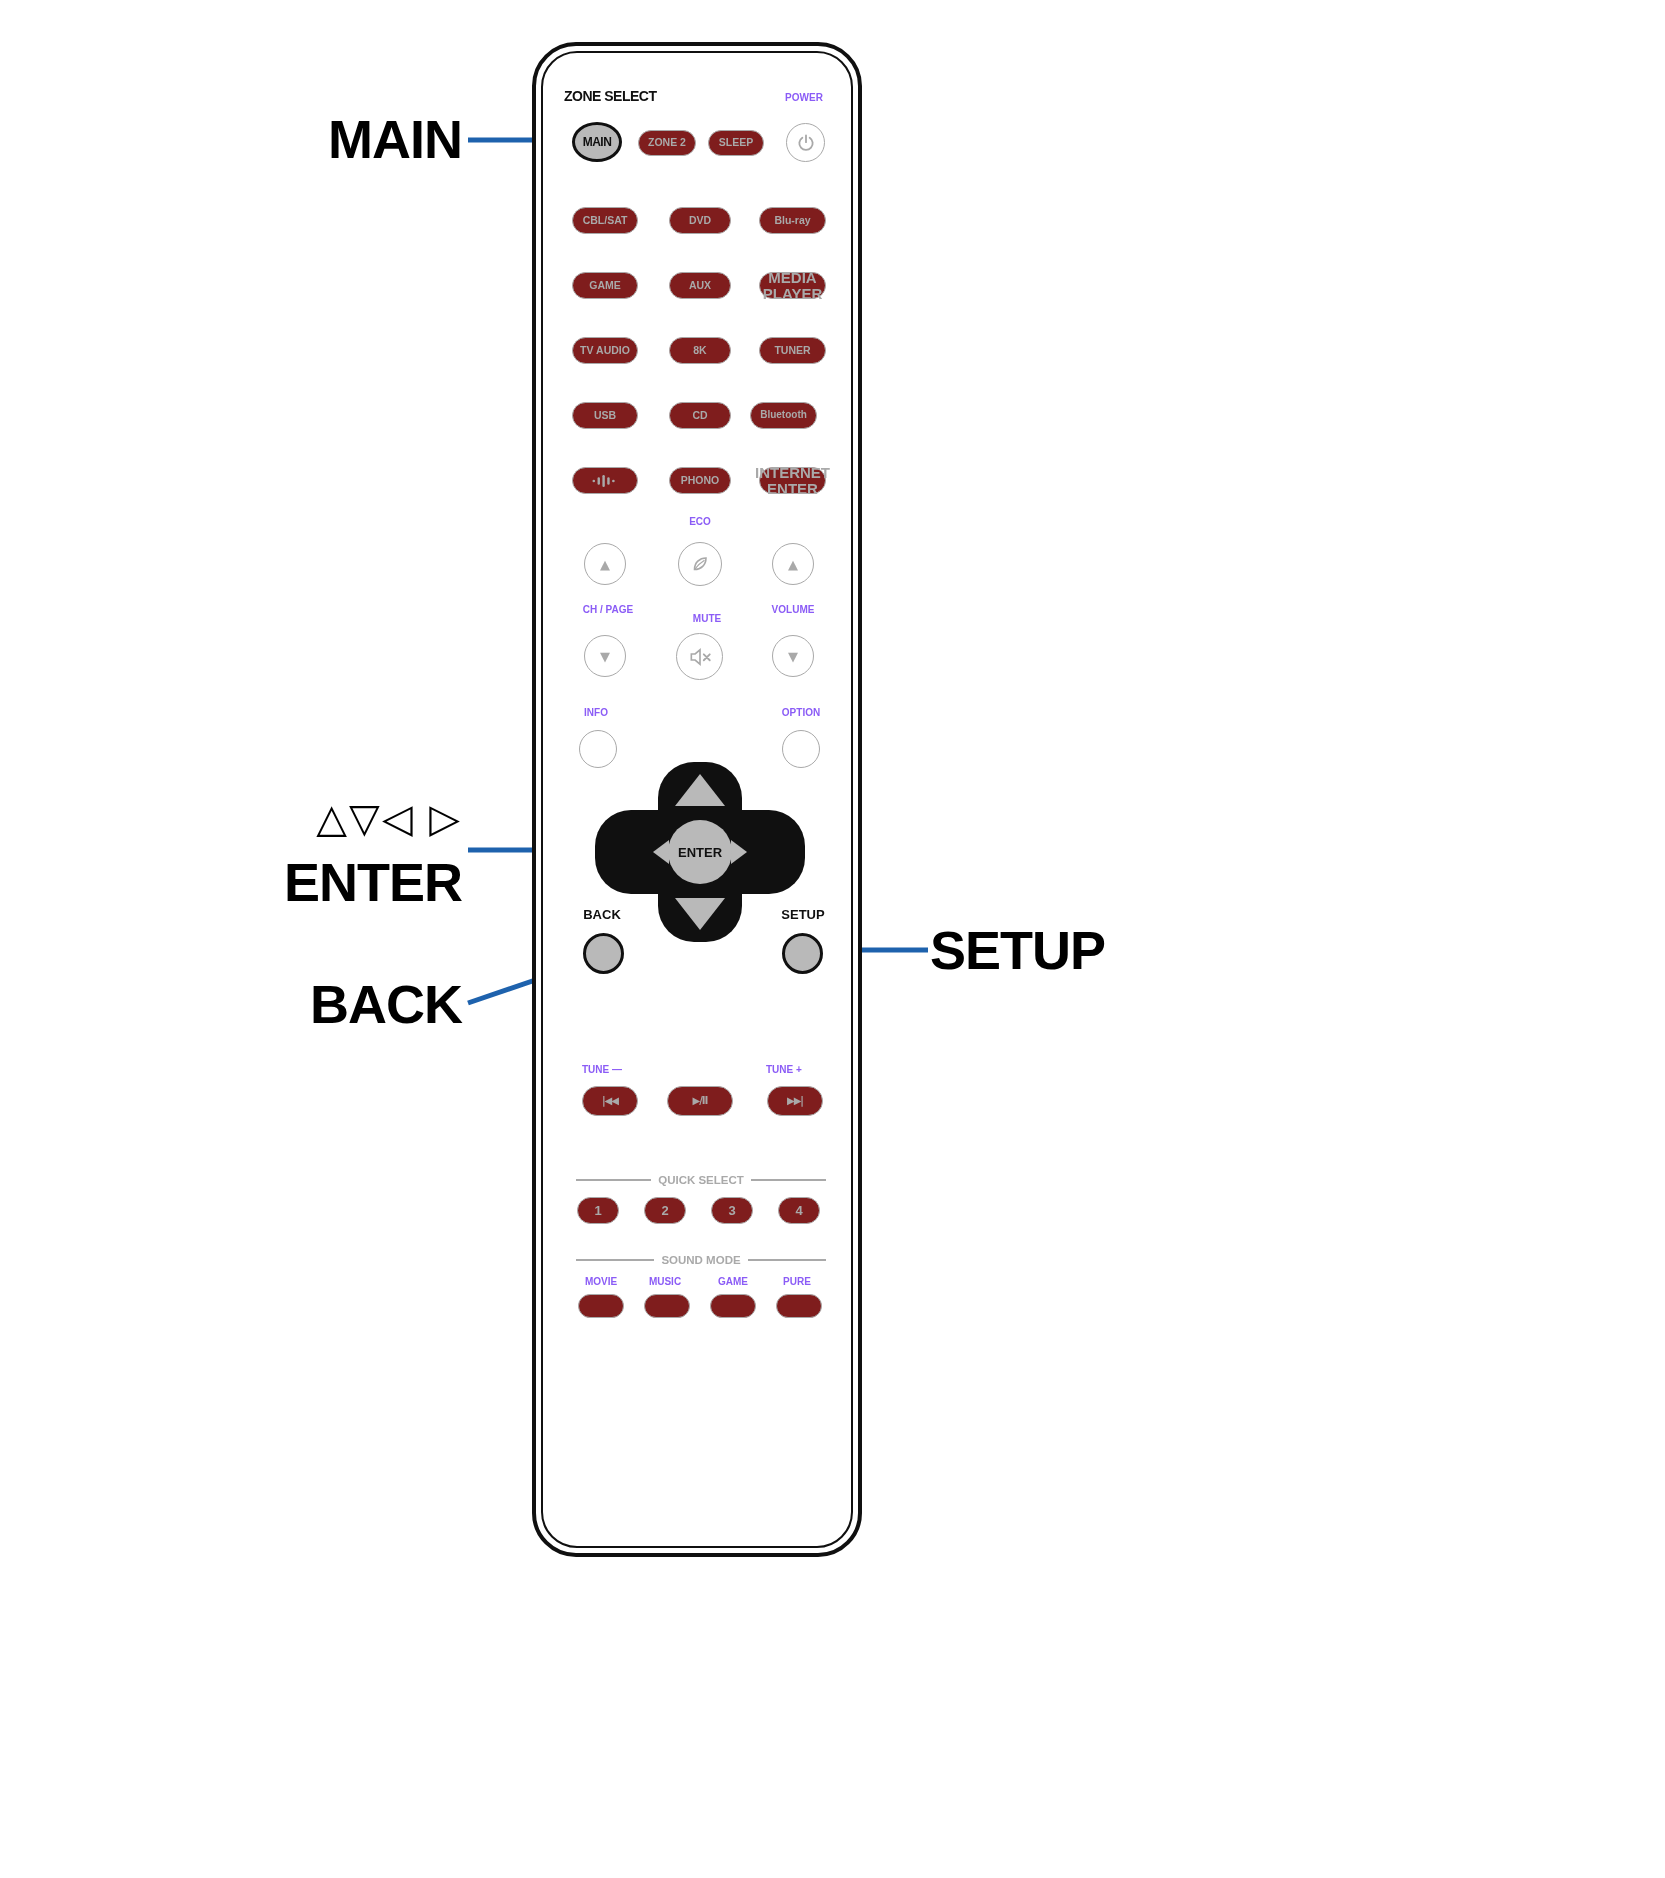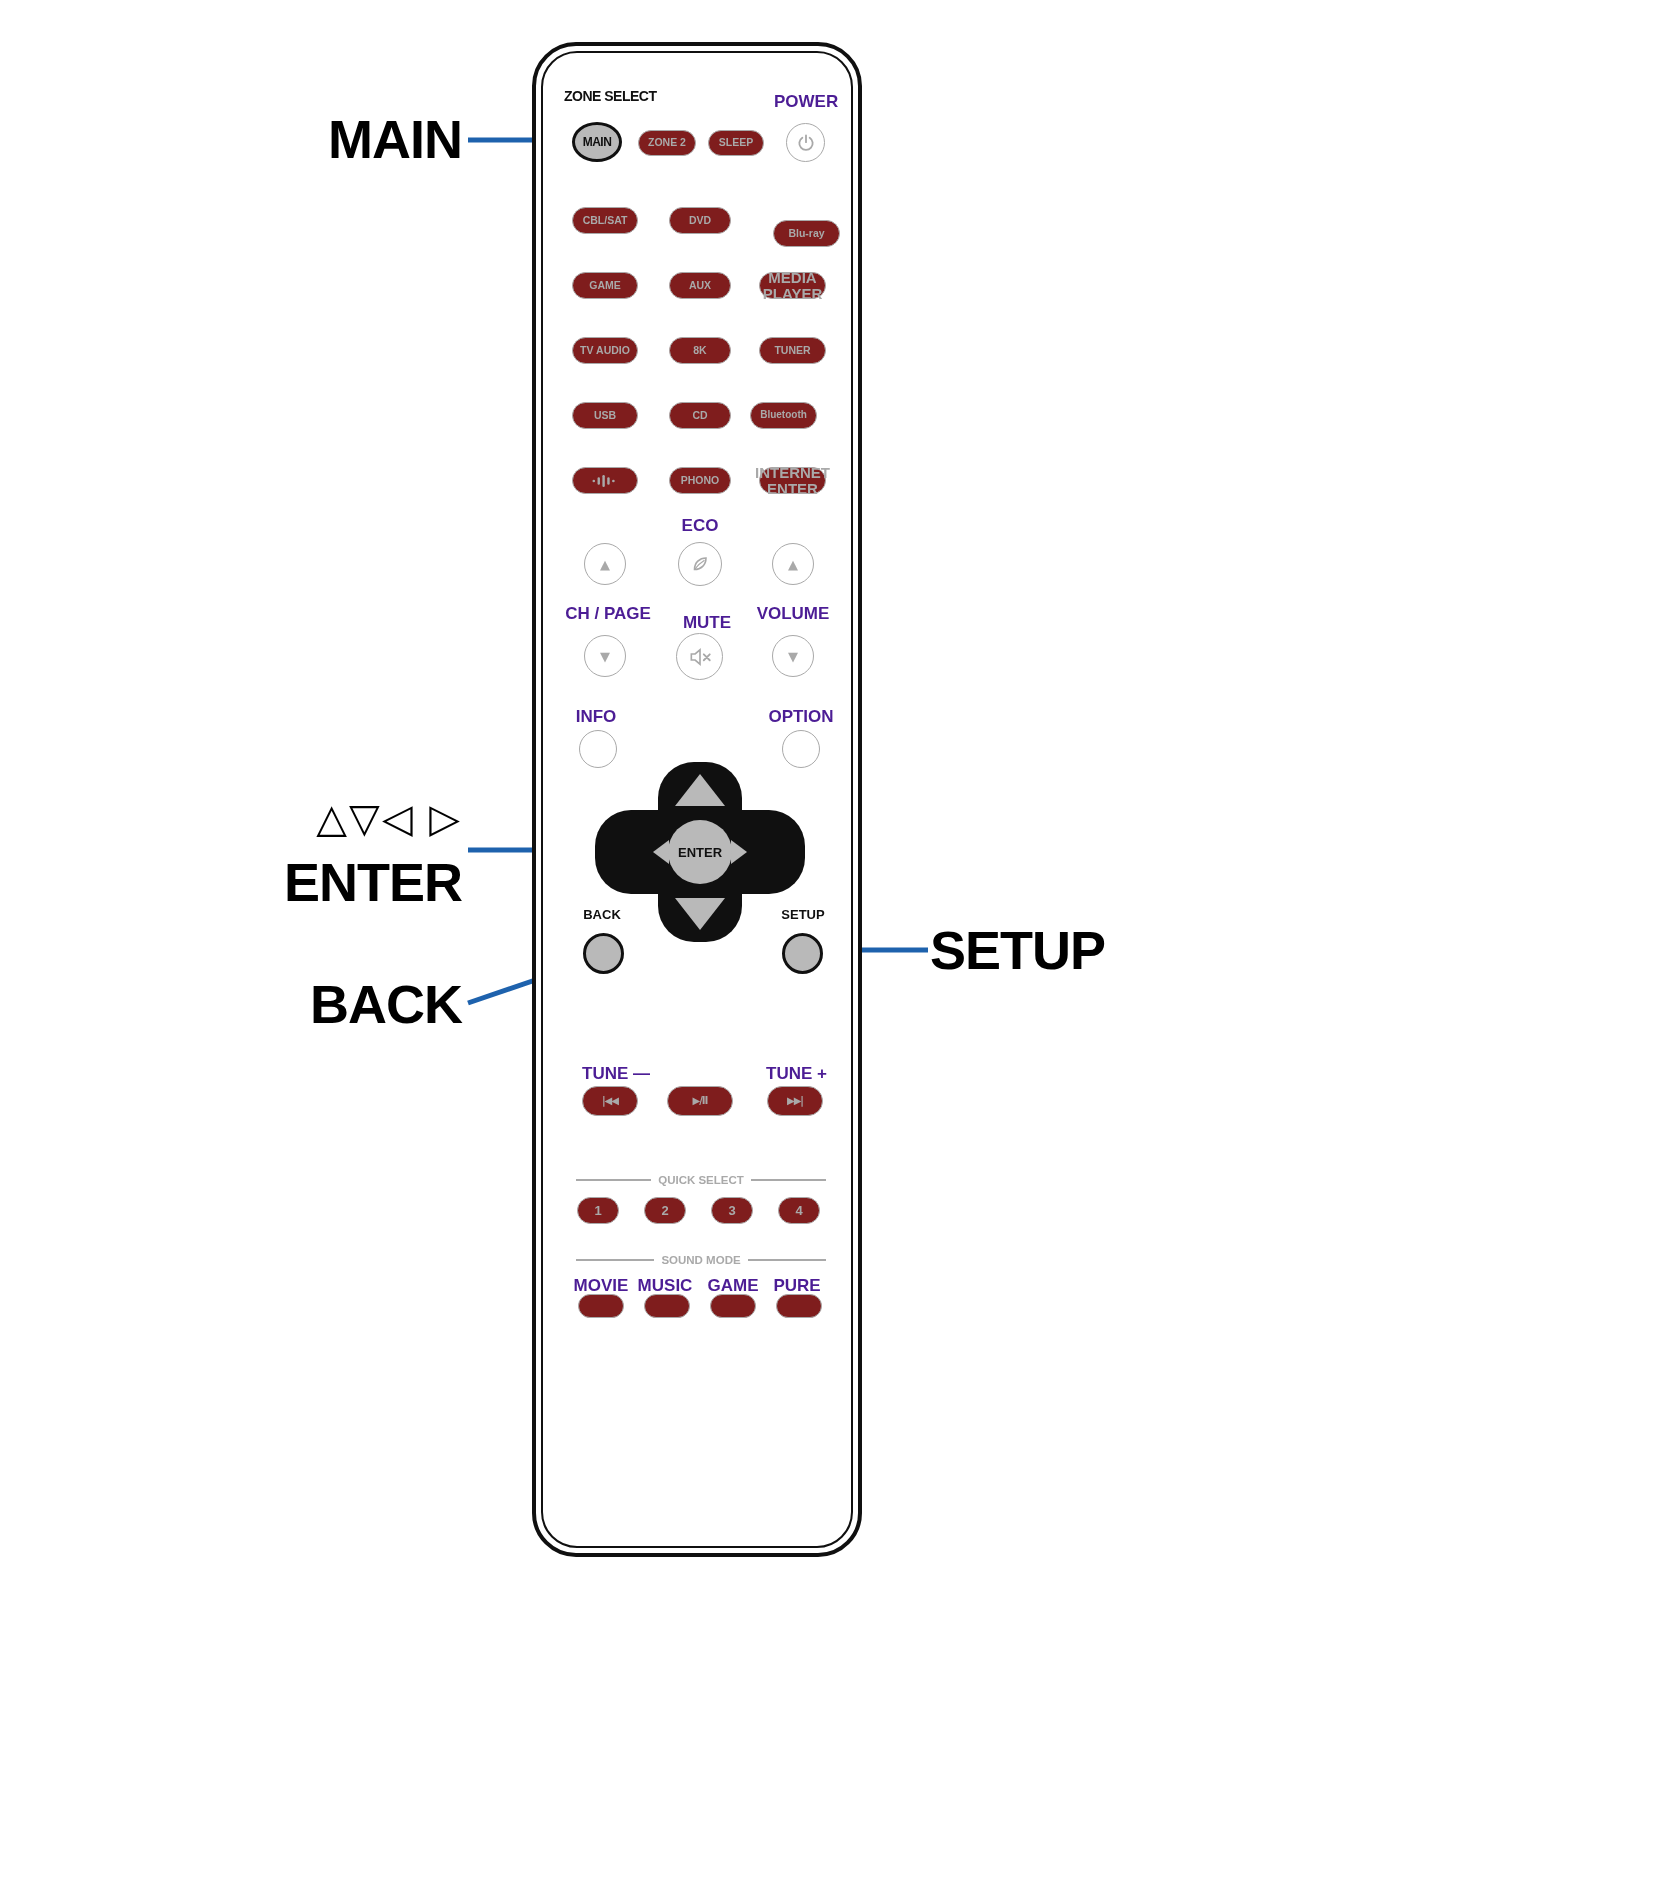--- a/index.html
+++ b/index.html
@@ -21,21 +21,21 @@
     font-weight:bold;font-size:10.5px;text-align:center;line-height:1.05;box-sizing:border-box;
     padding:0 2px;
   }
   .pill.sm{font-size:15px;}
   .circle{
     position:absolute;display:flex;align-items:center;justify-content:center;
     border:1.5px solid #A9A9A9;border-radius:50%;color:#A9A9A9;background:#fff;
     box-sizing:border-box;
   }
   .hl{border:3px solid #101010 !important;background:#B9B9B9 !important;color:#101010 !important;}
-  .lbl{position:absolute;color:#4c1d95;font-weight:bold;font-size:17px;text-align:center;white-space:nowrap;}
+  .lbl{position:absolute;color:#8b5cf6;font-weight:bold;font-size:10px;text-align:center;white-space:nowrap;}
   .lbl.dark{color:#101010;}
   .tri{font-family:"DejaVu Sans",sans-serif;font-size:13px;line-height:1;}
   .glyph{font-family:"DejaVu Sans",sans-serif;font-size:10px;letter-spacing:-1px;white-space:nowrap;}
   .hdr{position:absolute;display:flex;align-items:center;gap:7px;color:#A9A9A9;font-weight:bold;font-size:11.5px;}
   .hdr .line{flex:1;height:2px;background:#A9A9A9;}
   .hdr .t{white-space:nowrap;}
   .callout{position:absolute;color:#000;font-weight:bold;line-height:1;font-size:54px;letter-spacing:-1px;}
   .callout.right{text-align:right;width:312px;left:150px;}
   .callout.arrows{font-weight:normal;font-size:40px;font-family:"DejaVu Sans",sans-serif;letter-spacing:2px;}
   .lines-overlay{position:absolute;left:0;top:0;pointer-events:none;}
@@ -70,21 +70,21 @@
     <div class="pill" style="left:172px;top:84px;width:56px;height:26px;">SLEEP</div>
     <div class="circle" style="left:250px;top:77px;width:39px;height:39px;">
       <svg width="20" height="20" viewBox="0 0 24 24">
         <path d="M12 3 v8" stroke="#A9A9A9" stroke-width="2.2" fill="none" stroke-linecap="round"></path>
         <path d="M7.6 5.6 a8 8 0 1 0 8.8 0" stroke="#A9A9A9" stroke-width="2.2" fill="none" stroke-linecap="round"></path>
       </svg>
     </div>
 
     <div class="pill" style="left:36px;top:161px;width:66px;height:27px;">CBL/SAT</div>
     <div class="pill" style="left:133px;top:161px;width:62px;height:27px;">DVD</div>
-    <div class="pill" style="left:237px;top:161px;width:67px;height:27px;margin-top:13px;">Blu-ray</div>
+    <div class="pill" style="left:223px;top:161px;width:67px;height:27px;">Blu-ray</div>
 
     <div class="pill" style="left:36px;top:226px;width:66px;height:27px;">GAME</div>
     <div class="pill" style="left:133px;top:226px;width:62px;height:27px;">AUX</div>
     <div class="pill sm" style="left:223px;top:226px;width:67px;height:27px;">MEDIA PLAYER</div>
 
     <div class="pill" style="left:36px;top:291px;width:66px;height:27px;">TV AUDIO</div>
     <div class="pill" style="left:133px;top:291px;width:62px;height:27px;">8K</div>
     <div class="pill" style="left:223px;top:291px;width:67px;height:27px;">TUNER</div>
 
     <div class="pill" style="left:36px;top:356px;width:66px;height:27px;">USB</div>

